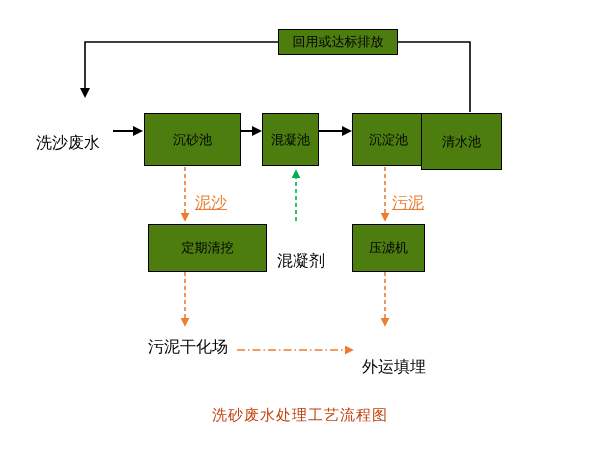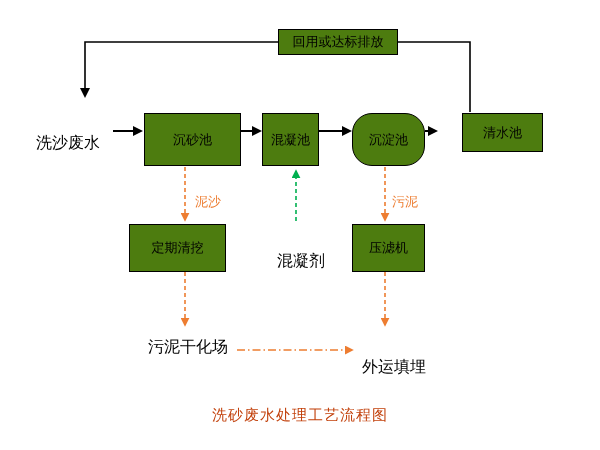--- a/index.html
+++ b/index.html
@@ -42,22 +42,23 @@
     white-space:nowrap;
   }
   .lbl{
     position:absolute;
     font-size:16px;
     color:#000;
     white-space:nowrap;
   }
   .stream-lbl{
     position:absolute;
-    font-size:13px;
+    font-size:16px;
     color:var(--sludge);
+    text-decoration:underline;
     white-space:nowrap;
   }
   #diagram-title{
     position:absolute;
     left:0;
     top:406px;
     width:600px;
     text-align:center;
     font-size:15px;
     color:#c2410c;
@@ -104,31 +105,31 @@
   </div>
 
   <div class="lbl" style="left:36px;top:133px;">洗沙废水</div>
 
   <div class="box" style="left:262px;top:113px;width:57px;height:53px;">
     <span>混凝池</span>
   </div>
   <div class="box" style="left:144px;top:113px;width:97px;height:53px;">
     <span>沉砂池</span>
   </div>
-  <div class="box" style="left:352px;top:113px;width:73px;height:53px;border-radius:20px;">
+  <div class="box" style="left:352px;top:113px;width:73px;height:53px;">
     <span>沉淀池</span>
   </div>
-  <div class="box" style="left:462px;top:113px;width:81px;height:39px;">
+  <div class="box" style="left:421px;top:113px;width:81px;height:57px;">
     <span>清水池</span>
   </div>
 
   <div class="stream-lbl" style="left:195px;top:193px;">泥沙</div>
   <div class="stream-lbl" style="left:392px;top:193px;">污泥</div>
 
-  <div class="box" style="left:129px;top:224px;width:97px;height:48px;">
+  <div class="box" style="left:148px;top:224px;width:119px;height:48px;">
     <span>定期清挖</span>
   </div>
   <div class="box" style="left:352px;top:224px;width:73px;height:48px;">
     <span>压滤机</span>
   </div>
 
   <div class="lbl" style="left:277px;top:251px;">混凝剂</div>
 
   <div class="lbl" style="left:148px;top:337px;text-align:center;">污泥干化场</div>
   <div class="lbl" style="left:362px;top:357px;">外运填埋</div>

